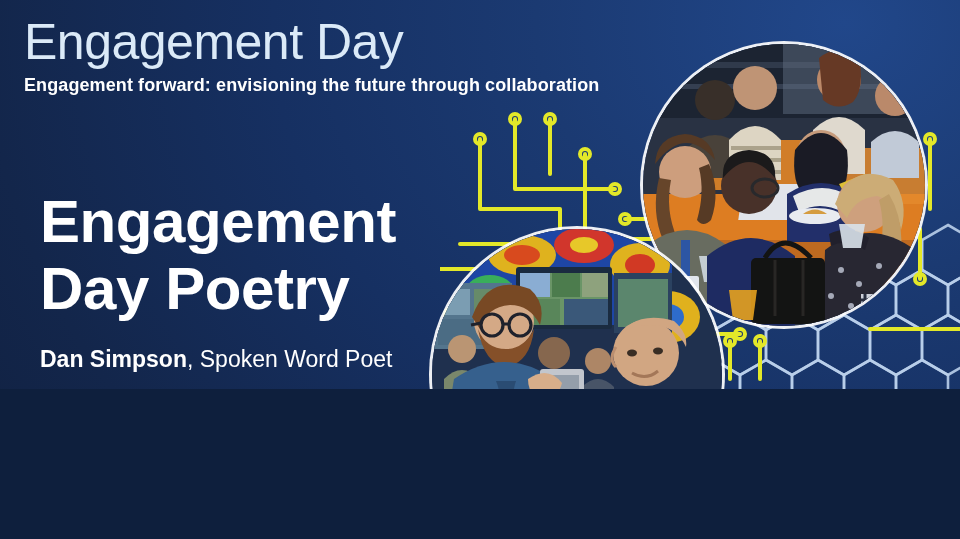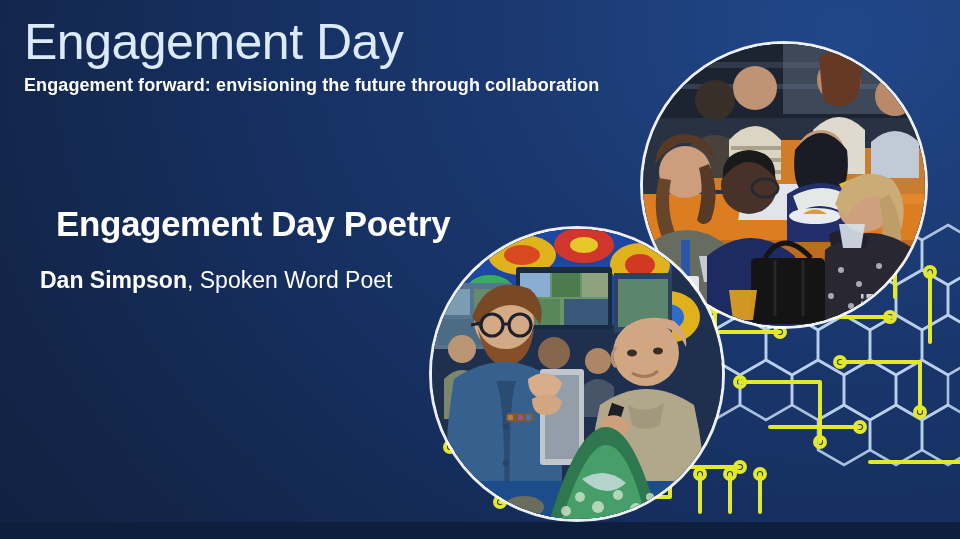--- a/index.html
+++ b/index.html
@@ -1,19 +1,19 @@
 <!DOCTYPE html>
 <html><head>
 <meta charset="utf-8">
 <style>
   html,body{margin:0;padding:0;background:#0e1f3d;}
   *{box-sizing:border-box;}
   .slide{
     position:relative;
-    width:960px;height:522px;
+    width:960px;height:389px;
     overflow:hidden;
     font-family:"Liberation Sans", sans-serif;
     background:
       radial-gradient(ellipse 1100px 900px at 88% 6%, #21478a 0%, #1b3a72 28%, #163062 52%, #13264b 78%, #101f3e 100%),
       linear-gradient(135deg,#12264c 0%,#16315f 45%,#1d4080 100%);
   }
 
   
   .deco{position:absolute;inset:0;pointer-events:none;}
   .hexlayer{position:absolute;right:-10px;top:215px;width:320px;height:330px;opacity:.95;}
@@ -35,22 +35,22 @@
     font-size:50px;line-height:1.05;font-weight:300;
     color:#dbeaf8;letter-spacing:-.5px;margin:0;
   }
   .brand-sub{
     margin:6px 0 0 0;
     font-size:18px;font-weight:700;color:#ffffff;letter-spacing:.1px;
   }
 
   .main-block{position:absolute;left:40px;top:188px;width:460px;}
   .main-title{
-    margin:16px;
-    font-size:35px;line-height:1.12;font-weight:700;color:#ffffff;
+    margin:0;
+    font-size:60px;line-height:1.12;font-weight:700;color:#ffffff;
     letter-spacing:-.4px;
   }
   .speaker{
     margin:22px 0 0 0;
     font-size:23px;line-height:1.35;font-weight:400;color:#ffffff;
   }
   .speaker b{font-weight:700;}
 
   .hashtag{
     position:absolute;left:24px;bottom:16px;

